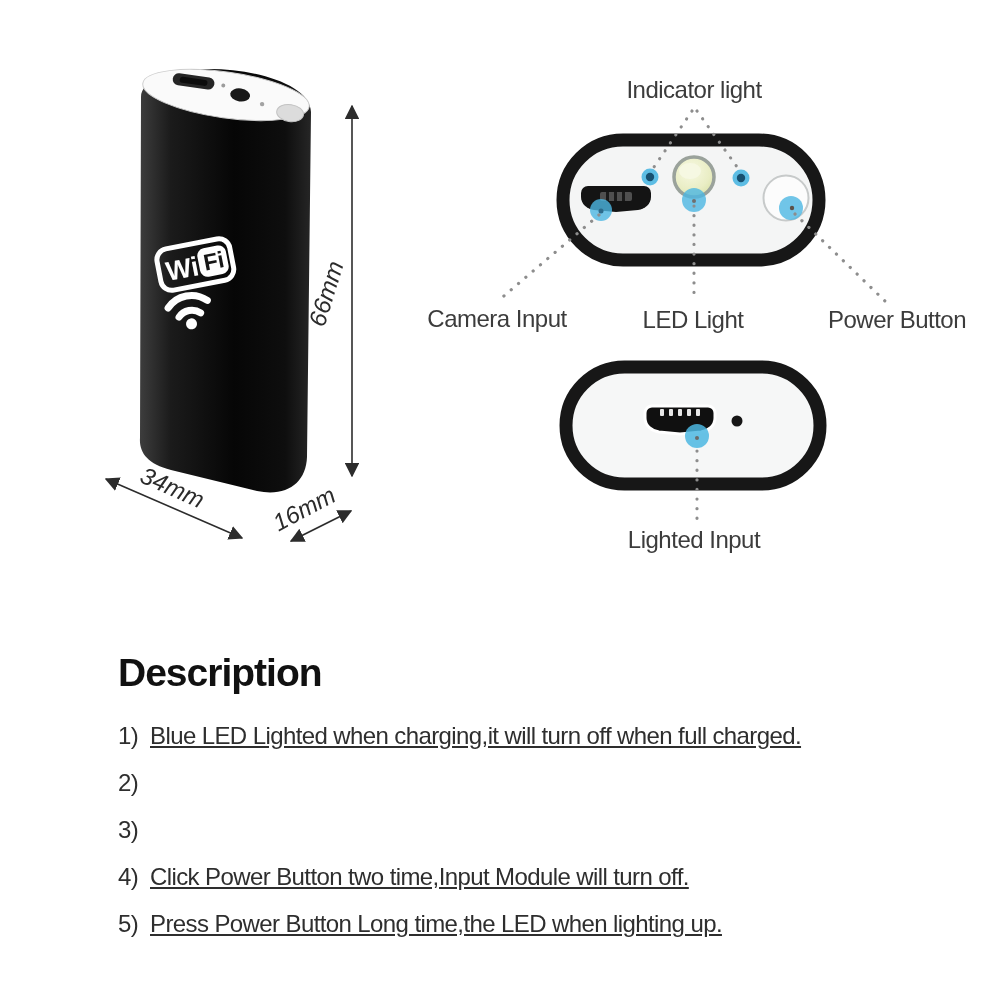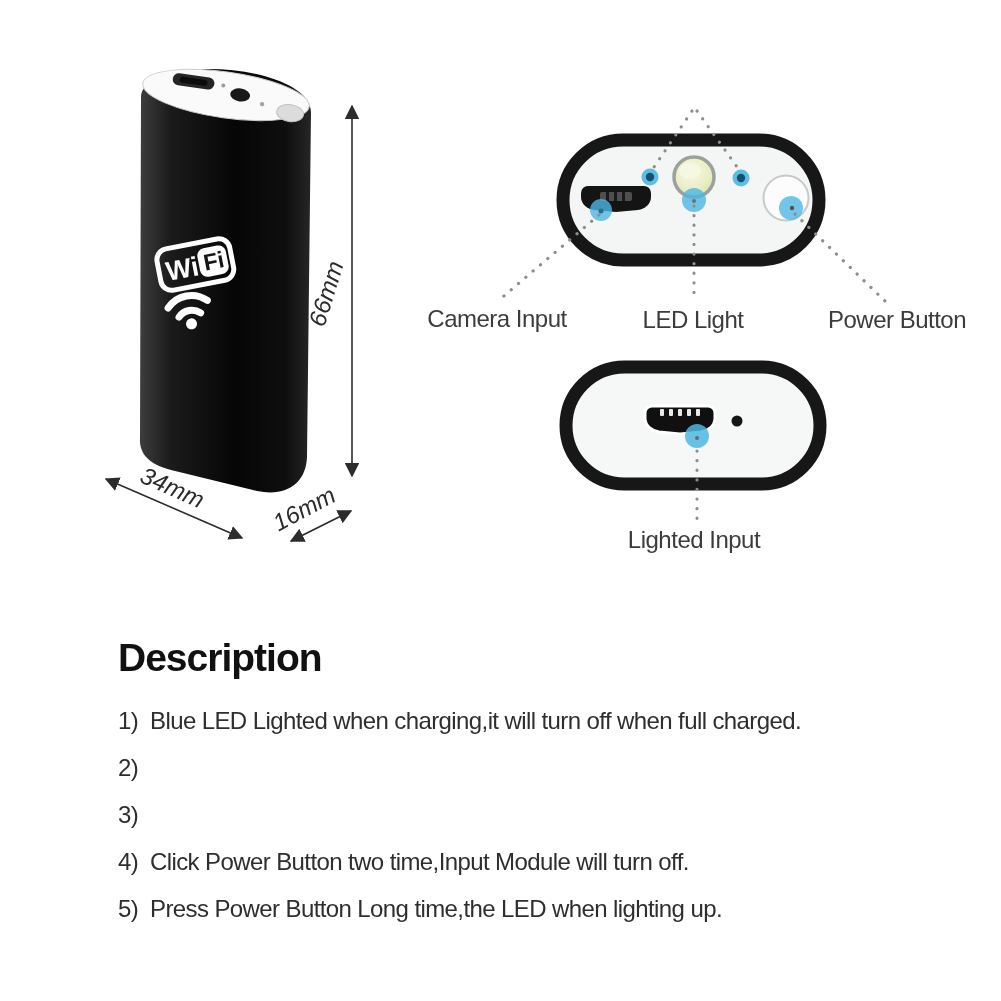--- a/index.html
+++ b/index.html
@@ -9,26 +9,26 @@
   }
   .art{position:absolute;left:0;top:0;}
   .callout{
     position:absolute;width:200px;text-align:center;
     font-size:24px;letter-spacing:-0.5px;color:#3c3c3c;line-height:28px;
   }
   .desc{
     position:absolute;left:118px;top:636px;width:820px;color:#2e2e2e;
   }
   .desc h2{
-    margin:0 0 26px 0;font-size:39px;font-weight:bold;color:#111;
+    margin:15px 0 26px 0;font-size:39px;font-weight:bold;color:#111;
     letter-spacing:-1px;
   }
   .desc-item{display:flex;margin-bottom:17px;font-size:24px;letter-spacing:-0.6px;line-height:30px;}
   .desc-item .num{flex:0 0 32px;}
-  .desc-item .txt{white-space:pre-line;}
+  .desc-item .txt{white-space:pre-line;text-decoration:underline;}
   .dim-text{font-size:24px;font-style:italic;fill:#2b2b2b;}
 </style>
 </head>
 <body>
 
 <div class="canvas">
 
   <svg class="art" width="1001" height="1001" viewBox="0 0 1001 1001">
     <defs>
       <linearGradient id="bodyG" x1="0" y1="0" x2="1" y2="0">
@@ -144,20 +144,21 @@
       </g>
       <circle cx="737" cy="421" r="5.5" fill="#161616"></circle>
       <g>
         <circle cx="697" cy="436" r="12" fill="#4cb7e2" opacity="0.85"></circle>
         <circle cx="697" cy="438" r="2" fill="#6b6b6b"></circle>
       </g>
       <path d="M697,451 L697,522" stroke="#8d8d8d" stroke-width="3.2" stroke-linecap="round" stroke-dasharray="0.1 9.5" fill="none"></path>
     </g>
   </svg>
 
+  <div class="callout" style="left:594px;top:76px;">Indicator light</div>
   <div class="callout" style="left:397px;top:305px;">Camera Input</div>
   <div class="callout" style="left:797px;top:306px;">Power Button</div>
   <div class="callout" style="left:593px;top:306px;">LED Light</div>
   <div class="callout" style="left:594px;top:526px;">Lighted Input</div>
 
   <div class="desc">
     <h2>Description</h2>
     <div class="desc-item">
       <span class="num">1)</span>
       <span class="txt">Blue LED Lighted when charging,it will turn off when full charged.</span>

